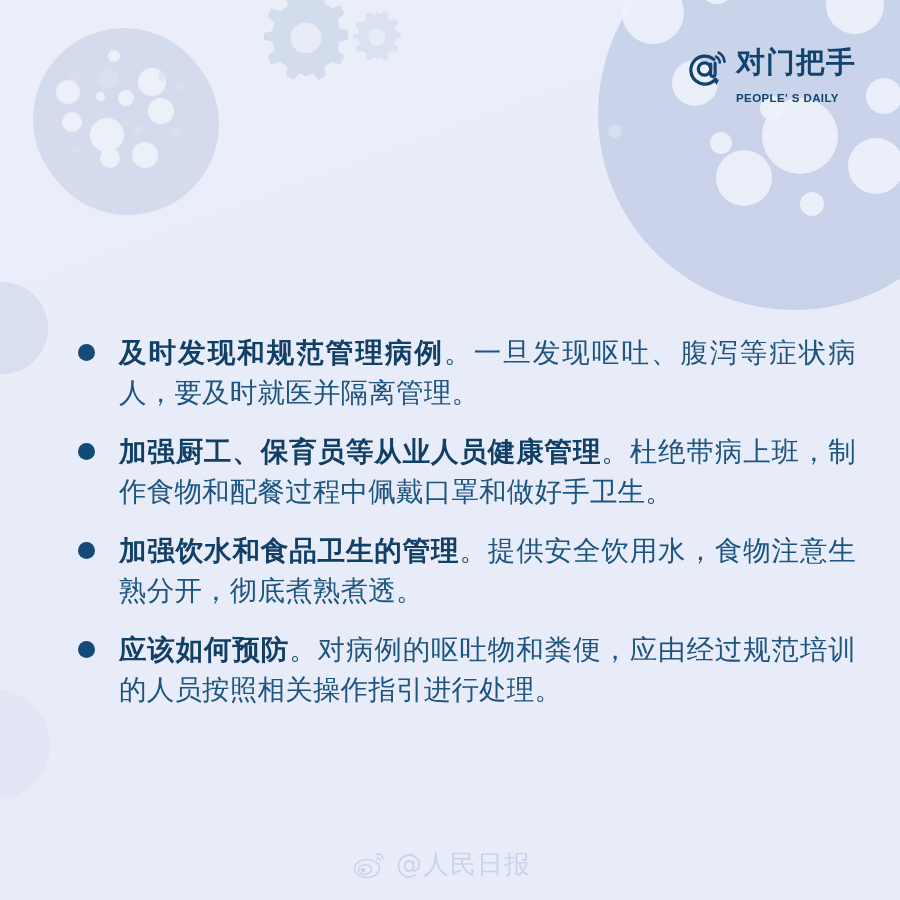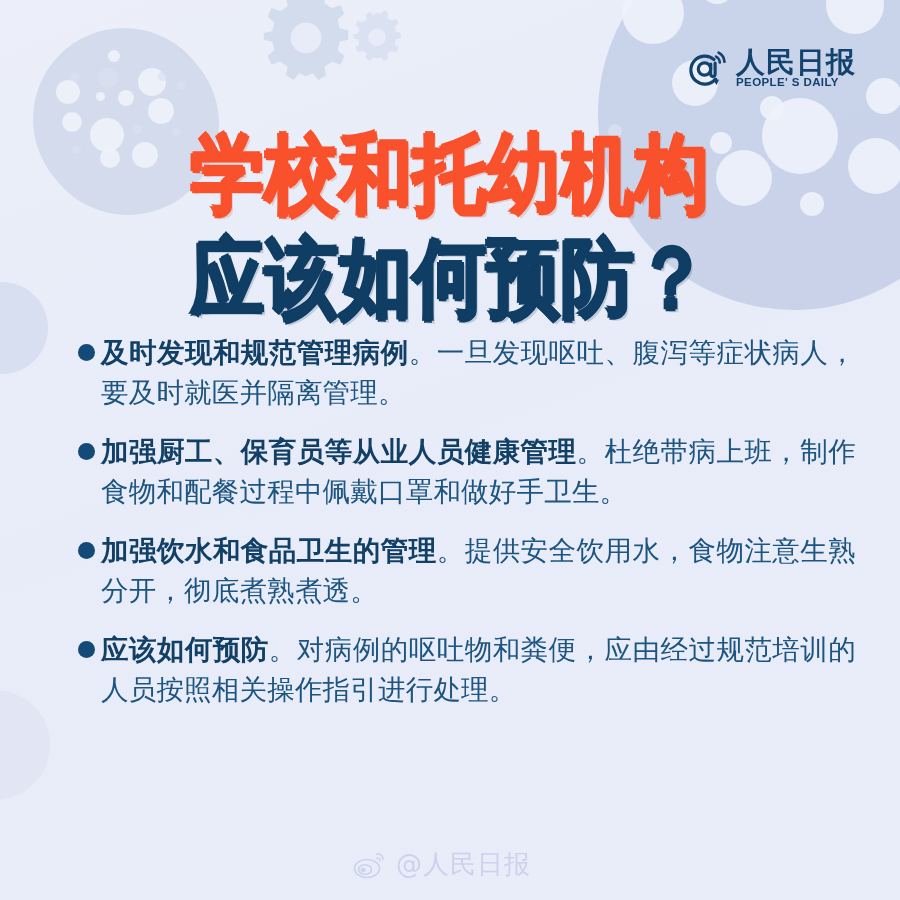--- a/index.html
+++ b/index.html
@@ -107,21 +107,21 @@
     letter-spacing: 1px;
     line-height: 1;
   }
   .logo-en {
     font-family: "Liberation Sans", "DejaVu Sans", sans-serif;
     font-size: 11.5px;
     font-weight: bold;
     color: #12426e;
     letter-spacing: .4px;
     line-height: 1;
-    margin-top: 0;
+    margin-top: 16px;
   }
 
   
   .headline {
     position: absolute;
     left: 0;
     right: 0;
     top: 126px;
     text-align: center;
   }
@@ -155,20 +155,21 @@
   .content {
     position: absolute;
     left: 78px;
     right: 44px;
     top: 332px;
   }
   .bullet-row {
     display: flex;
     align-items: flex-start;
     margin-bottom: 19px;
+    gap: 18px;
   }
   .bullet-dot {
     flex: none;
     width: 17px;
     height: 17px;
     border-radius: 50%;
     background: #134a78;
     margin-top: 12px;
     margin-right: 6px;
   }
@@ -280,29 +281,25 @@
       <svg width="46" height="46" viewBox="0 0 46 46" aria-hidden="true">
         <path d="M30 13.5a14 14 0 1 0 1.6 19.6" fill="none" stroke="#12426e" stroke-width="3.2" stroke-linecap="round"></path>
         <circle cx="20.5" cy="23" r="6.2" fill="none" stroke="#12426e" stroke-width="3.2"></circle>
         <path d="M26.7 18v10.5c0 2.8 4.4 2.6 4.4-.6V17" fill="none" stroke="#12426e" stroke-width="3.2" stroke-linecap="round"></path>
         <path d="M32 10.5c2.2 1.3 3.6 3.5 3.8 6" fill="none" stroke="#12426e" stroke-width="2.6" stroke-linecap="round"></path>
         <path d="M34.6 6.6c3.4 1.8 5.6 5.2 5.9 9.2" fill="none" stroke="#12426e" stroke-width="2.6" stroke-linecap="round"></path>
         <path d="M28.5 32.5l4 6.5 2.5-5.3z" fill="#12426e"></path>
       </svg>
     </div>
     <div class="logo-words">
-      <div class="logo-cn">人民日报</div>
+      <div class="logo-cn">对门把手</div>
       <div class="logo-en">PEOPLE' S DAILY</div>
     </div>
   </div>
 
-  <div class="headline">
-    <div class="line line-1">学校和托幼机构</div>
-    <div class="line line-2">应该如何预防？</div>
-  </div>
 
   <div class="content">
 
     <div class="bullet-row">
       <div class="bullet-dot"></div>
       <div class="bullet-text">
         <span class="lead">及时发现和规范管理病例</span><span class="rest">。一旦发现呕吐、腹泻等症状病人，要及时就医并隔离管理。</span>
       </div>
     </div>
 

